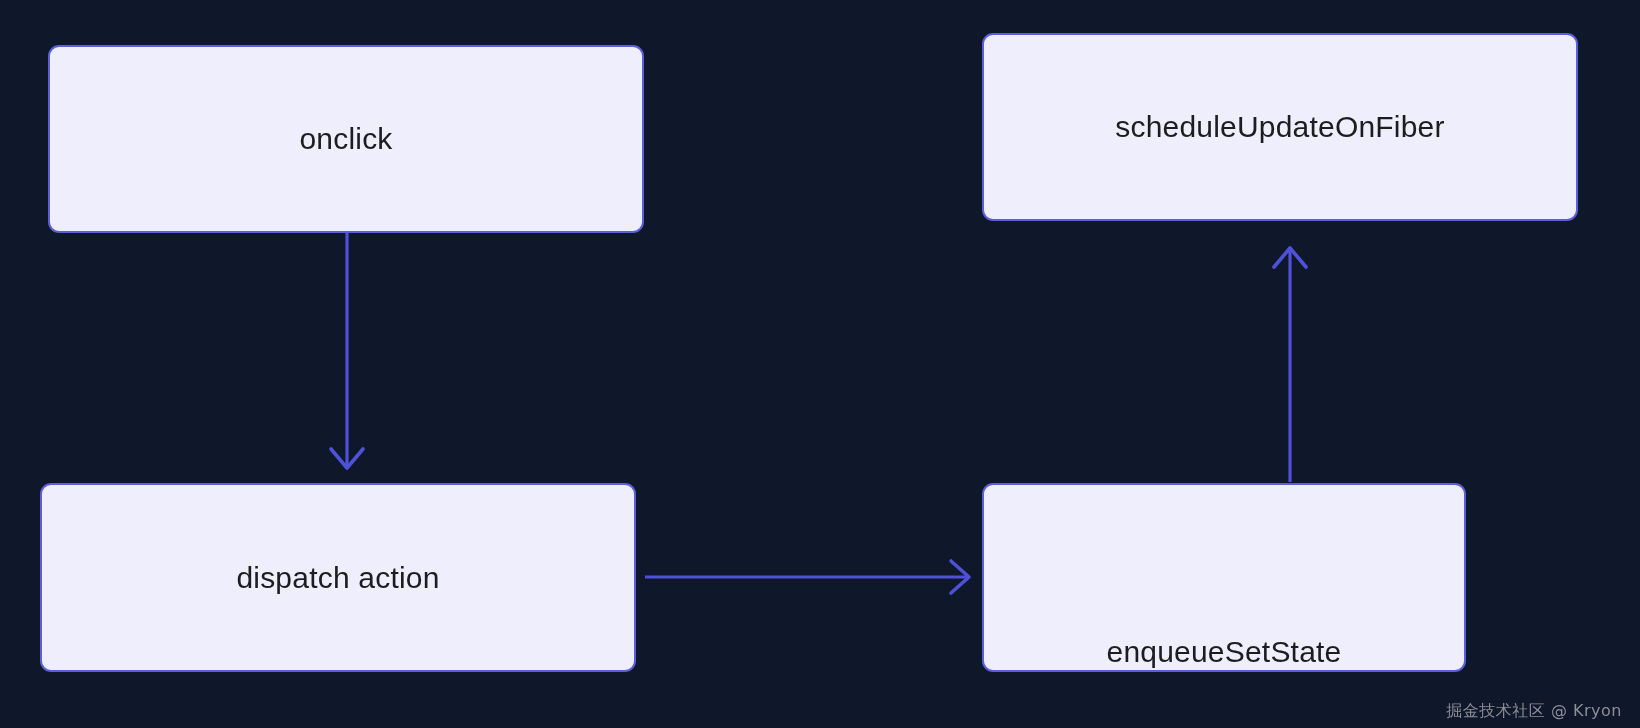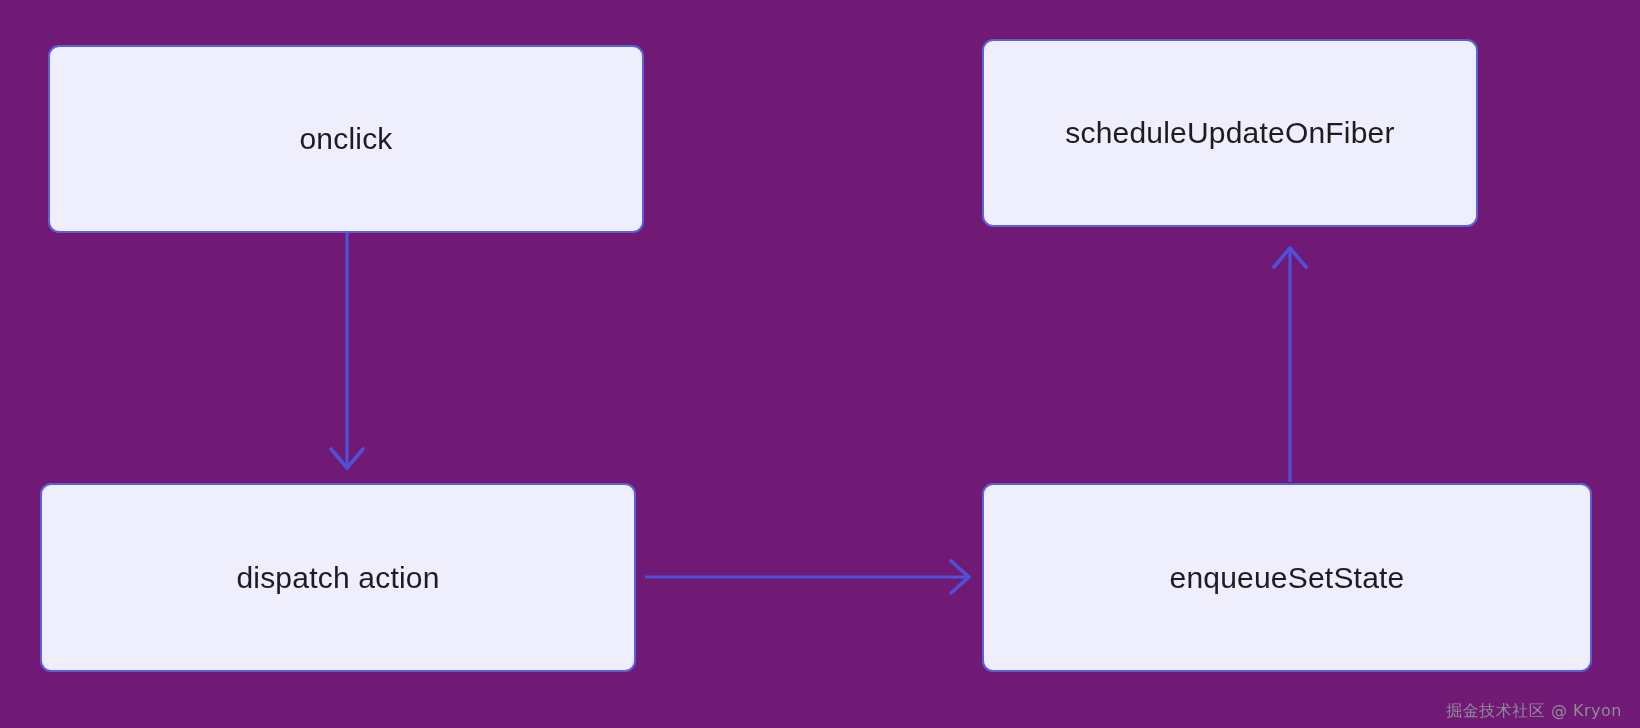--- a/index.html
+++ b/index.html
@@ -7,21 +7,21 @@
     padding: 0;
     background: #ffffff;
   }
   body {
     font-family: "Liberation Sans", "DejaVu Sans", sans-serif;
   }
   #canvas {
     position: relative;
     width: 1640px;
     height: 728px;
-    background: #701a75;
+    background: #0f172a;
     overflow: hidden;
   }
   .node {
     position: absolute;
     box-sizing: border-box;
     background: #eeeefc;
     border: 2.6px solid #5b5fd9;
     border-radius: 11px;
     display: flex;
     align-items: center;
@@ -32,23 +32,23 @@
     font-family: "Liberation Sans", "DejaVu Sans", sans-serif;
     font-size: 30px;
     font-weight: 400;
     color: #1d1d1f;
     letter-spacing: 0.2px;
     line-height: 1.2;
     user-select: none;
   }
   
   #node-onclick        { left: 48px;  top: 45px;  width: 596px; height: 188px; }
-  #node-schedule       { left: 982px; top: 39px;  width: 496px; height: 188px; }
+  #node-schedule       { left: 982px; top: 33px;  width: 596px; height: 188px; }
   #node-dispatch       { left: 40px;  top: 483px; width: 596px; height: 189px; }
-  #node-enqueue        { left: 982px; top: 483px; width: 610px; height: 189px; }
+  #node-enqueue        { left: 982px; top: 483px; width: 484px; height: 189px; align-items: flex-end; }
 
   .edge-layer {
     position: absolute;
     left: 0;
     top: 0;
     width: 1640px;
     height: 728px;
     pointer-events: none;
   }
   .edge-line {

